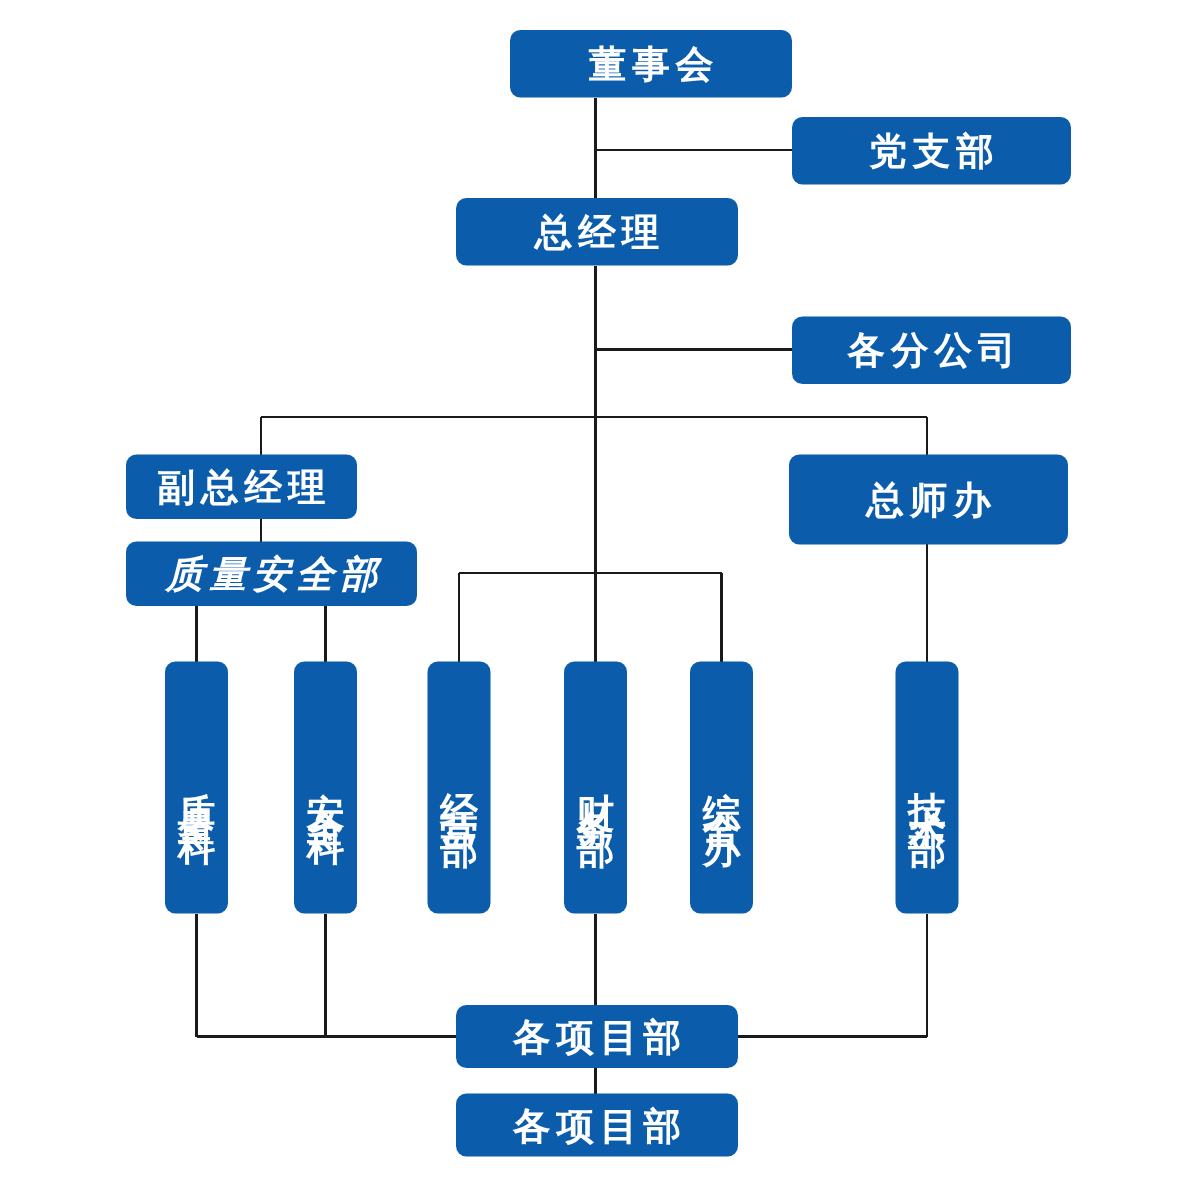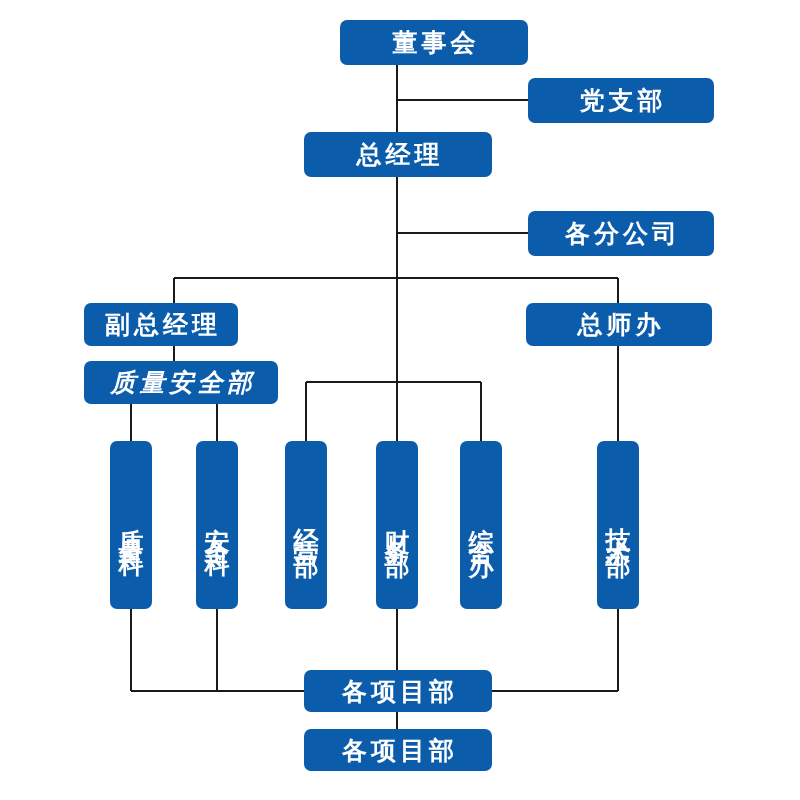--- a/index.html
+++ b/index.html
@@ -115,21 +115,21 @@
   </div>
 
   <div class="node horiz" style="left:528px; top:211px; width:186px; height:45px;">
     <span>各分公司</span>
   </div>
 
   <div class="node horiz" style="left:84px; top:303px; width:154px; height:43px;">
     <span>副总经理</span>
   </div>
 
-  <div class="node horiz" style="left:526px; top:303px; width:186px; height:43px;">
+  <div class="node horiz" style="left:526px; top:303px; width:186px; height:60px;">
     <span>总师办</span>
   </div>
 
   <div class="node horiz" style="left:84px; top:361px; width:194px; height:43px;font-style:italic;">
     <span>质量安全部</span>
   </div>
 
   <div class="node vert" style="left:110px; top:441px; width:42px; height:168px;">
     <span>质量科</span>
   </div>

